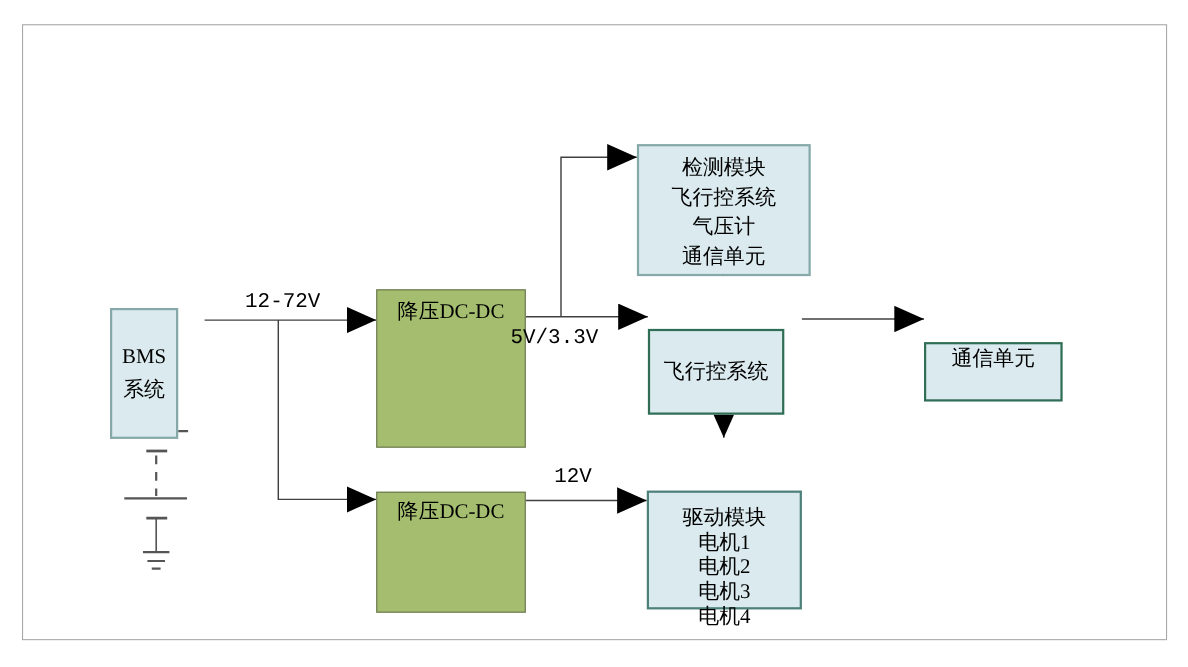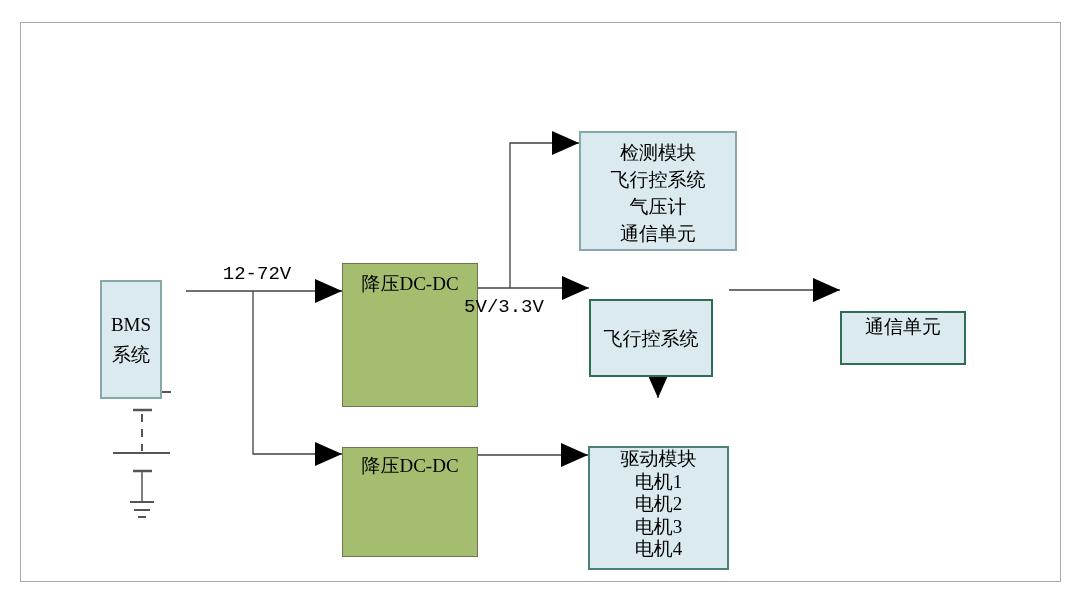--- a/index.html
+++ b/index.html
@@ -22,21 +22,21 @@
   .blue{background:var(--blue-fill,#daeaee);border:2px solid var(--teal-border,#86a8a8);}
   .blue-dark{background:var(--blue-fill,#daeaee);border:2px solid var(--dark-green-border,#2f6e54);}
   .blue-drive{background:var(--blue-fill,#daeaee);border:2px solid var(--drive-border,#4c8078);}
   .green{background:var(--green-fill,#a4bd6e);border:1px solid var(--green-border,#6b7552);}
   .bms{left:100px;top:232px;width:62px;height:119px;justify-content:center;line-height:30px;}
   .dcdc-top{left:342px;top:215px;width:136px;height:144px;padding-top:6px;}
   .dcdc-bottom{left:342px;top:399px;width:136px;height:110px;padding-top:5px;line-height:26px;}
   .sensors{left:579px;top:83px;width:158px;height:120px;padding-top:6px;}
   .flight{left:589px;top:251px;width:124px;height:78px;justify-content:center;}
   .comm{left:840px;top:263px;width:126px;height:54px;justify-content:flex-start;}
-  .drive{left:588px;top:398px;width:141px;height:124px;padding-top:0;line-height:22.5px;}
+  .drive{left:588px;top:398px;width:141px;height:108px;padding-top:12px;line-height:22.5px;}
   .wire-label{
     position:absolute;font-size:19px;width:130px;text-align:center;font-family:Liberation Mono, monospace;
   }
   .lbl-bms-out{left:192px;top:263px;}
   .lbl-dcdc1-out{left:439px;top:296px;}
   .lbl-dcdc2-out{left:456px;top:422px;}
 </style>
 </head>
 <body>
 
@@ -115,14 +115,15 @@
   <div class="node blue-drive drive">
     <div>驱动模块</div>
     <div>电机1</div>
     <div>电机2</div>
     <div>电机3</div>
     <div>电机4</div>
   </div>
 
   <div class="wire-label lbl-bms-out">12-72V</div>
   <div class="wire-label lbl-dcdc1-out">5V/3.3V</div>
+  <div class="wire-label lbl-dcdc2-out">12V</div>
 
 </div>
 
 </body></html>

